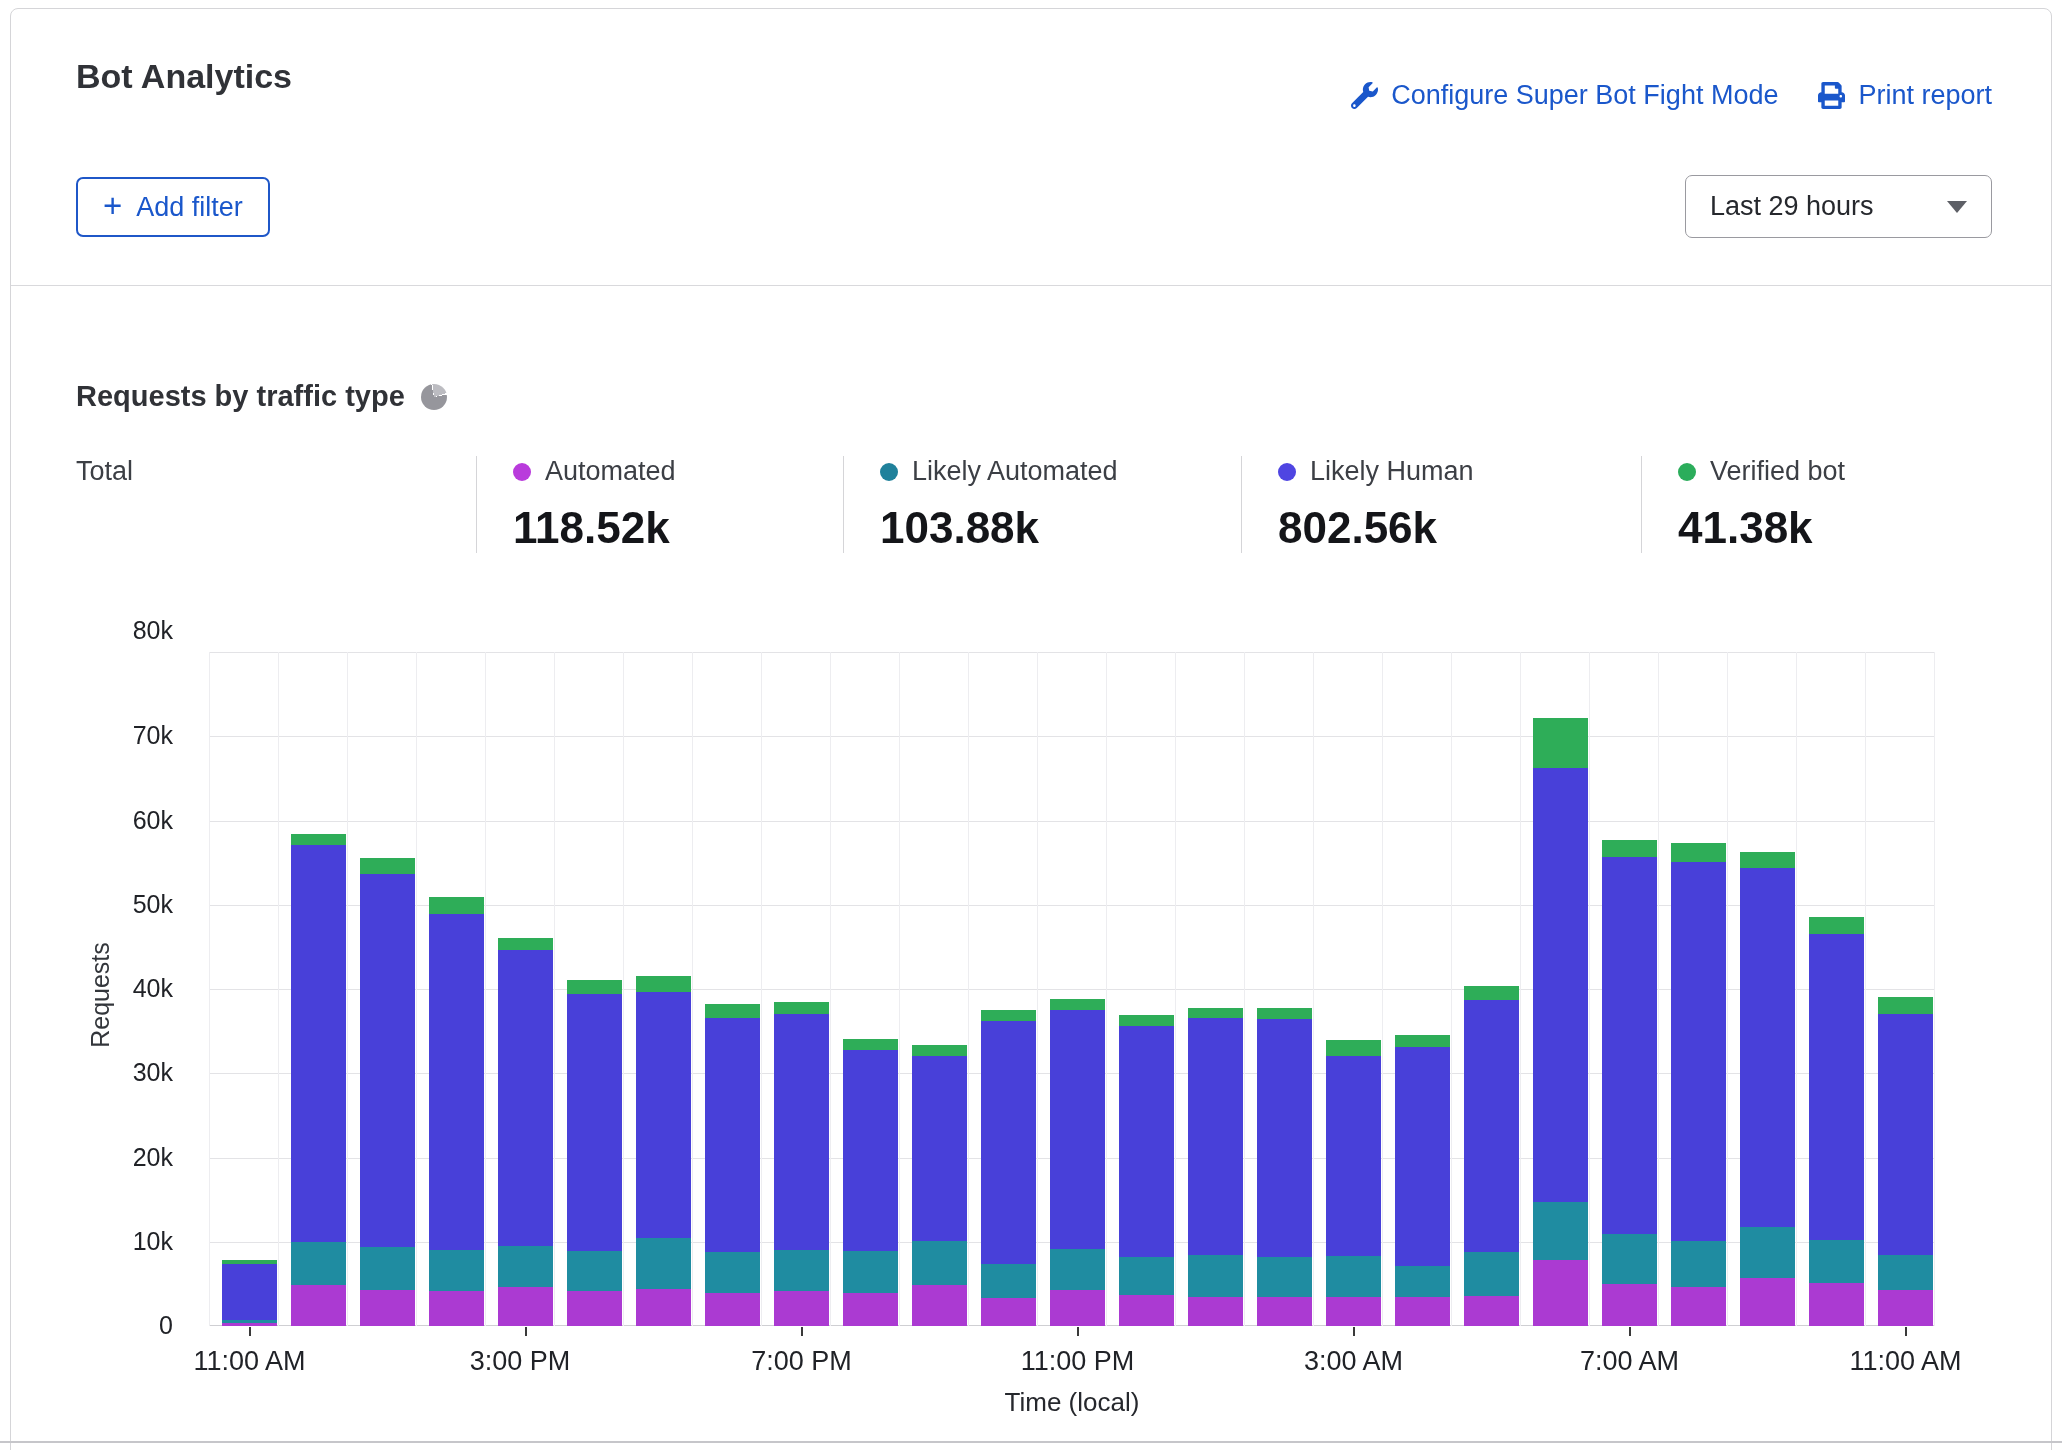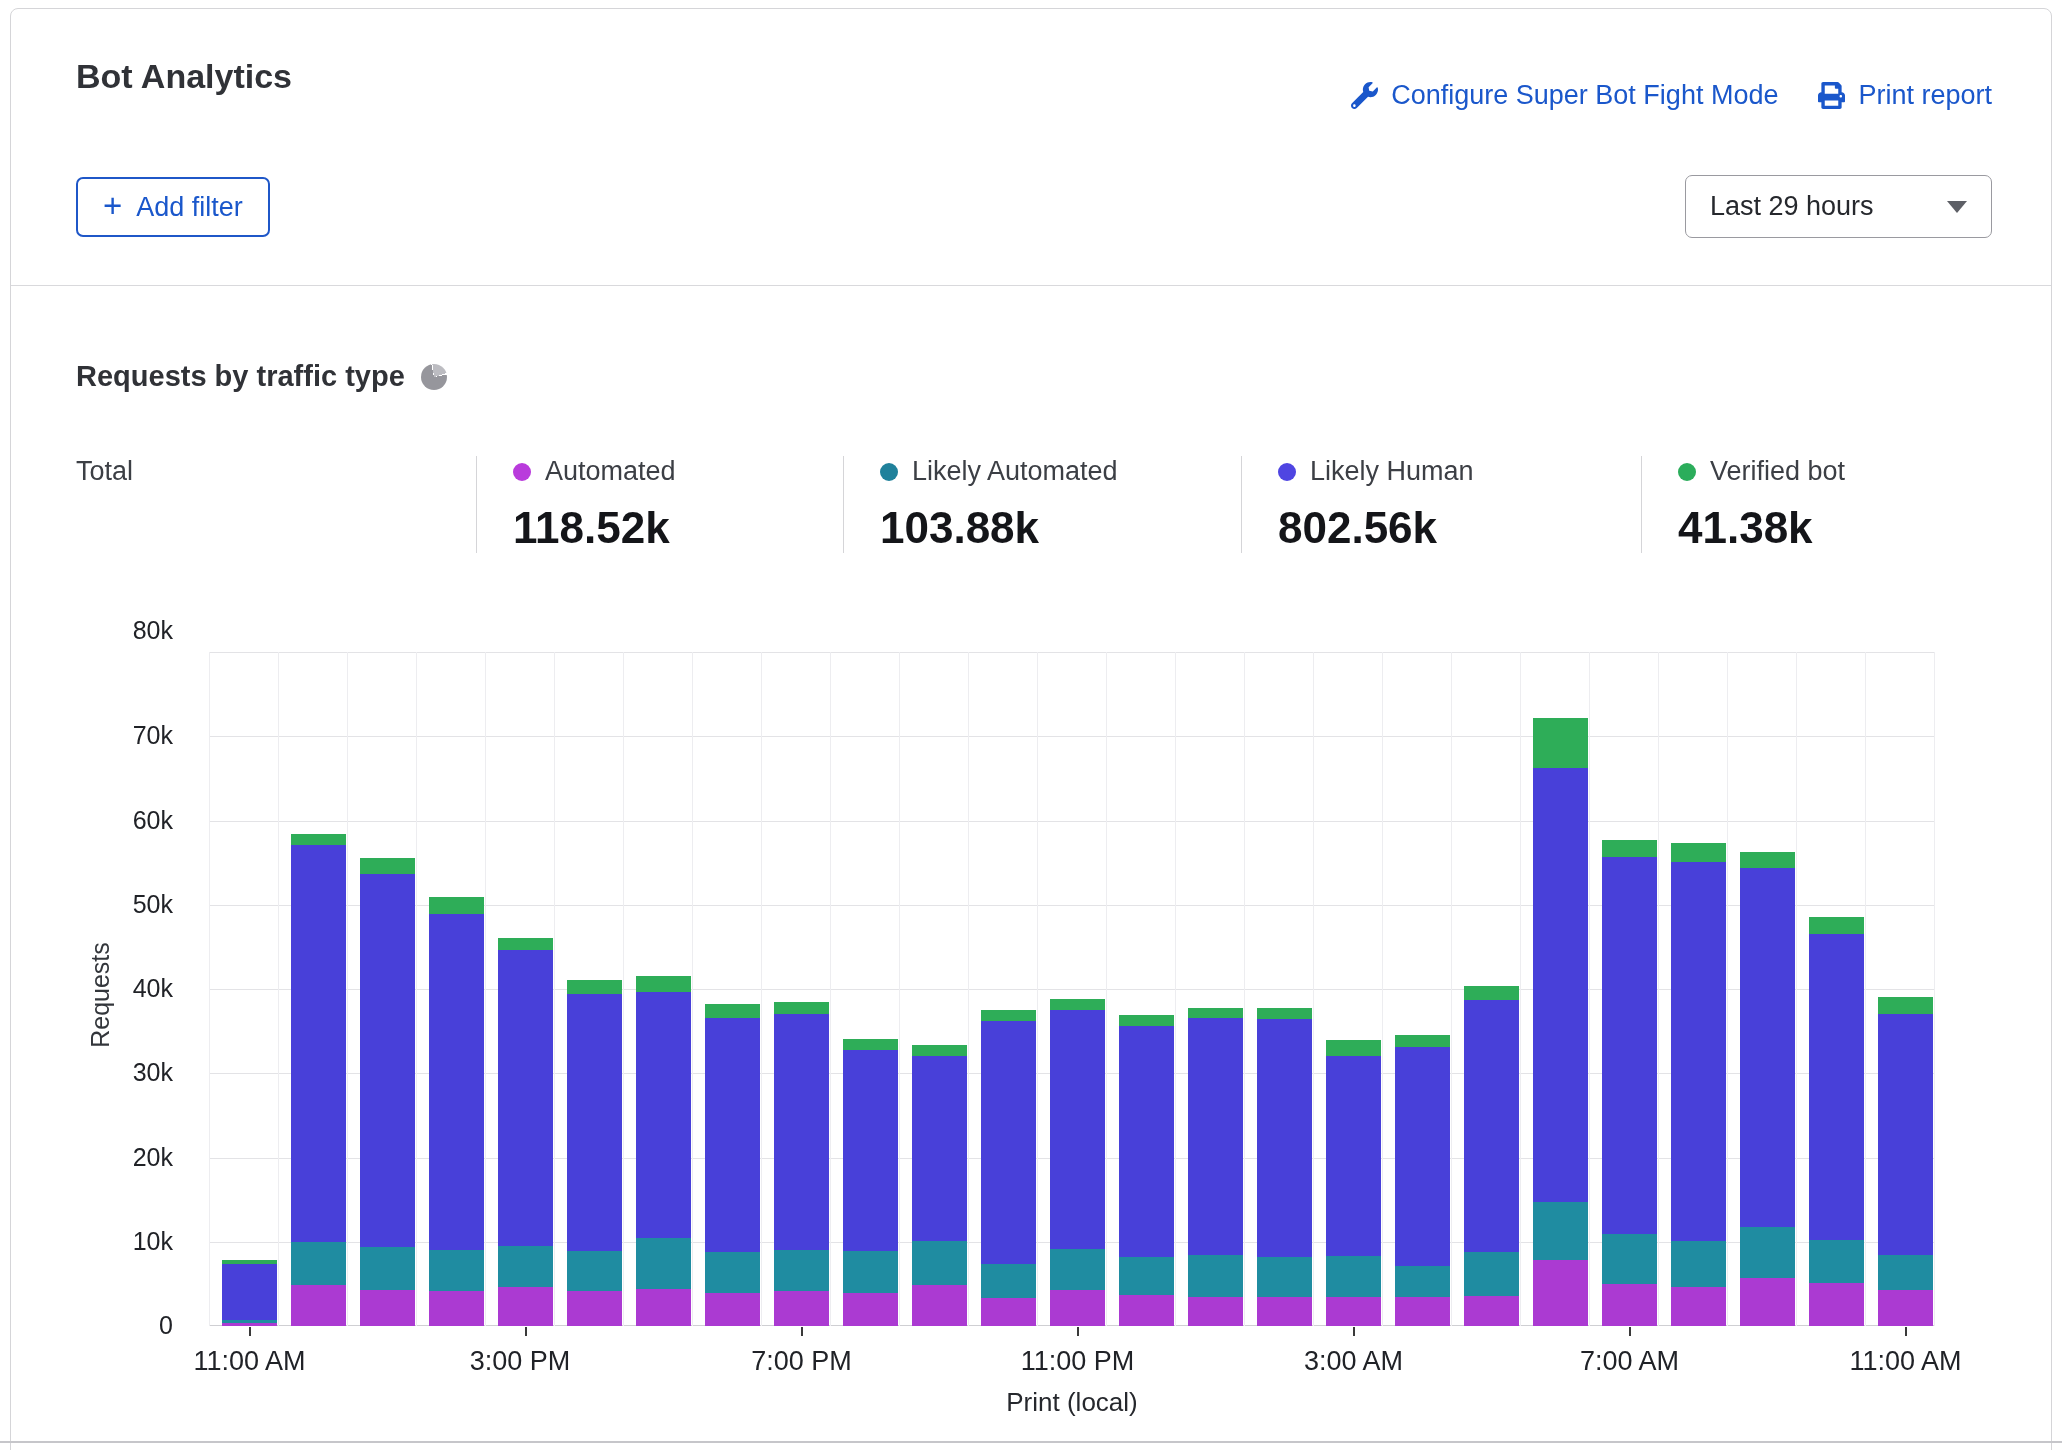--- a/index.html
+++ b/index.html
@@ -23,21 +23,21 @@
                 gap:14px; padding:0 25px; border:2px solid #1f57c8; border-radius:7px; color:#1a57cb;
                 font-size:27px; background:#fff; cursor:pointer; }
   .plus { font-size:33px; line-height:1; margin-top:-3px; }
 
   .dropdown { position:absolute; top:175px; right:70px; width:307px; height:63px; border:1px solid #9a9aa0;
               border-radius:7px; display:flex; align-items:center; justify-content:space-between;
               padding:0 24px; font-size:27px; color:#26282d; background:#fff; cursor:pointer; }
   .caret { width:0; height:0; border-left:10px solid transparent; border-right:10px solid transparent;
            border-top:12px solid #5d5f66; }
 
-  .section-title-row { position:absolute; left:76px; top:360px; display:flex; align-items:center; gap:16px; }
+  .section-title-row { position:absolute; left:76px; top:380px; display:flex; align-items:center; gap:16px; }
   .section-title { font-size:29px; font-weight:700; color:#303237; }
   .pie-icon { width:26px; height:26px; border-radius:50%;
               background:conic-gradient(from -12deg, #fff 0 5deg, #bcbcc1 5deg 85deg, #fff 85deg 91deg, #96969c 91deg 360deg); }
 
   .stats { position:absolute; left:76px; top:430px; display:flex;margin-top:26px; }
   .stat { padding-right:10px; }
   .stat + .stat { border-left:1px solid #d5d5d8; padding-left:36px; }
   .stat-label-row { display:flex; align-items:center; gap:14px; font-size:27px; color:#3c3f45; }
   .stat-dot { width:18px; height:18px; border-radius:50%; flex:0 0 auto; }
   .stat-value { margin-top:16px; font-size:44px; font-weight:700; color:#141519; }
@@ -285,15 +285,15 @@
     <div class="x-label" style="left: 592.5px;">7:00 PM</div>
     <div class="x-tick" style="left: 867.5px;"></div>
     <div class="x-label" style="left: 868.5px;">11:00 PM</div>
     <div class="x-tick" style="left: 1143.5px;"></div>
     <div class="x-label" style="left: 1144.5px;">3:00 AM</div>
     <div class="x-tick" style="left: 1419.5px;"></div>
     <div class="x-label" style="left: 1420.5px;">7:00 AM</div>
     <div class="x-tick" style="left: 1695.5px;"></div>
     <div class="x-label" style="left: 1696.5px;">11:00 AM</div>
   </div>
-<div class="x-title">Print (local)</div>
+<div class="x-title">Time (local)</div>
 
 <div class="bottom-divider"></div>
 
 </body></html>

